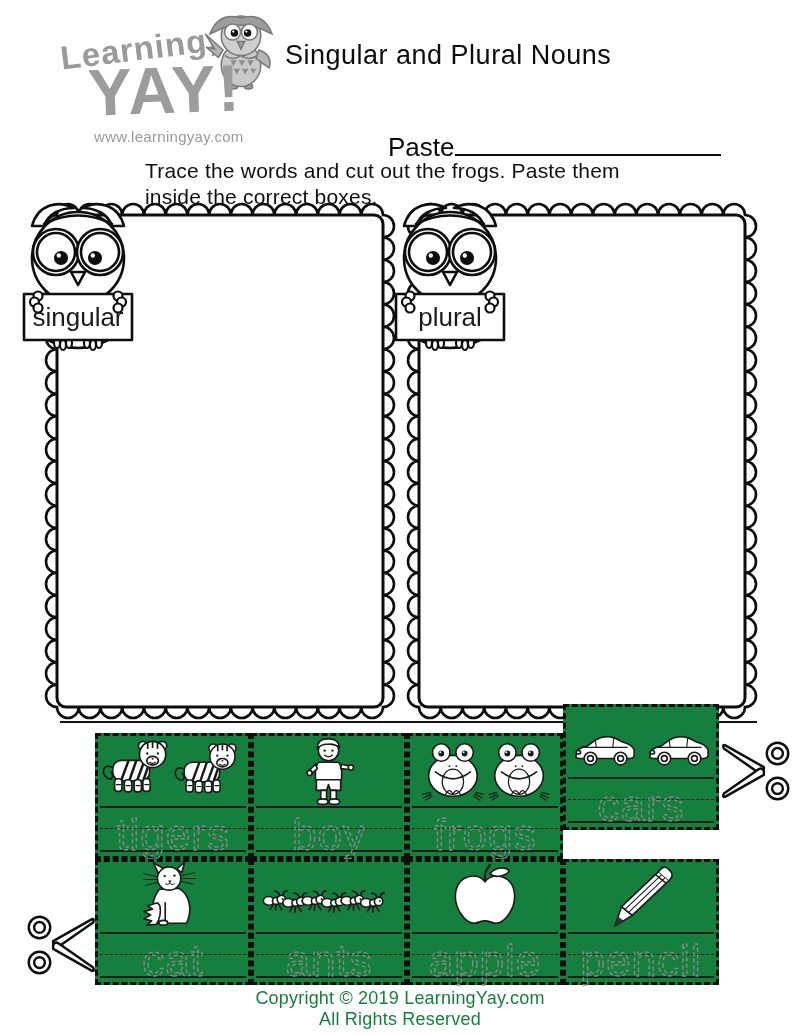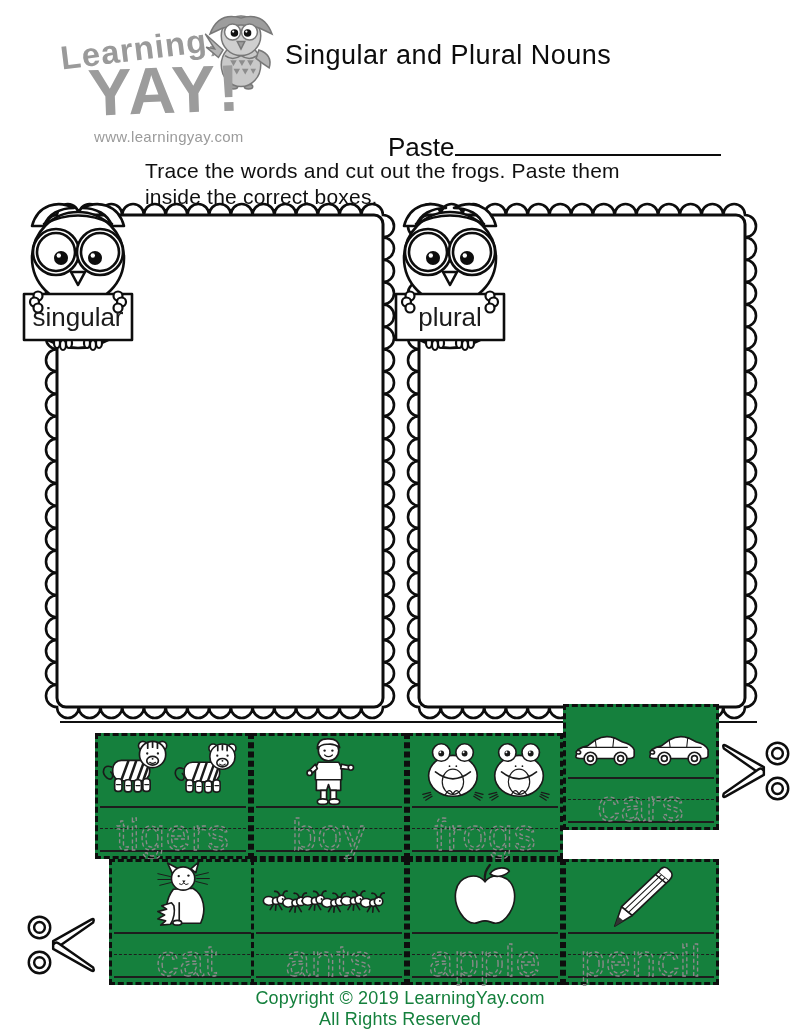--- a/index.html
+++ b/index.html
@@ -283,21 +283,21 @@
       <use href="#cr1" transform="translate(78,9)"></use>
     </svg>
     <div class="l1"></div>
     <div class="l2"></div>
     <div class="l3"></div>
     <svg class="word">
         <text class="trace" x="75" y="48">cars</text>
       </svg>
   </div>
 
-  <div class="card" style="left:109px;top:859px;">
+  <div class="card" style="left:95px;top:859px;">
     <svg class="img" viewBox="0 0 150 72">
       <g class="lineart" stroke-width="1.5">
         <path d="M81,27 C93,34 95,50 89,63 L57,63 C52,52 53,38 61,28 Z"></path>
         <path d="M60,12 L55,1 L66,7 Z"></path>
         <path d="M79,7 L87,0 L84,11 Z"></path>
         <circle cx="71" cy="17" r="12"></circle>
         <circle cx="66.5" cy="14.5" r="1.2" fill="#1a1a1a" stroke="none"></circle>
         <circle cx="76.5" cy="14" r="1.2" fill="#1a1a1a" stroke="none"></circle>
         <path d="M70,19 h3.5 l-1.7,2.6 Z" fill="#1a1a1a" stroke="none"></path>
         <path d="M71.7,21.6 q-2,3 -4.5,1 M71.7,21.6 q2,3 4.5,1" fill="none" stroke-width="1"></path>

